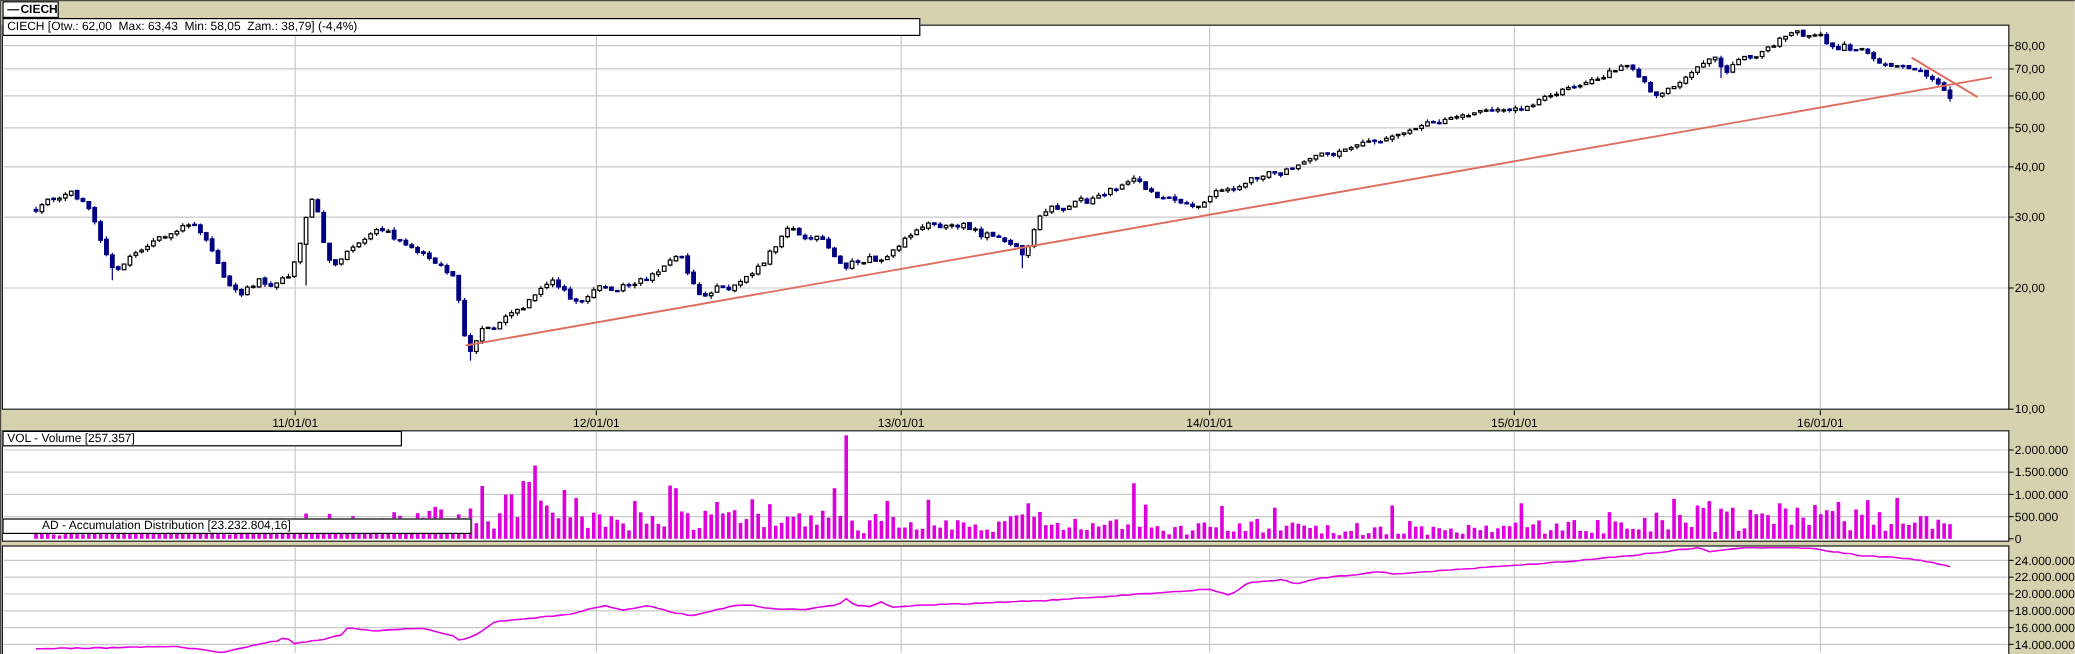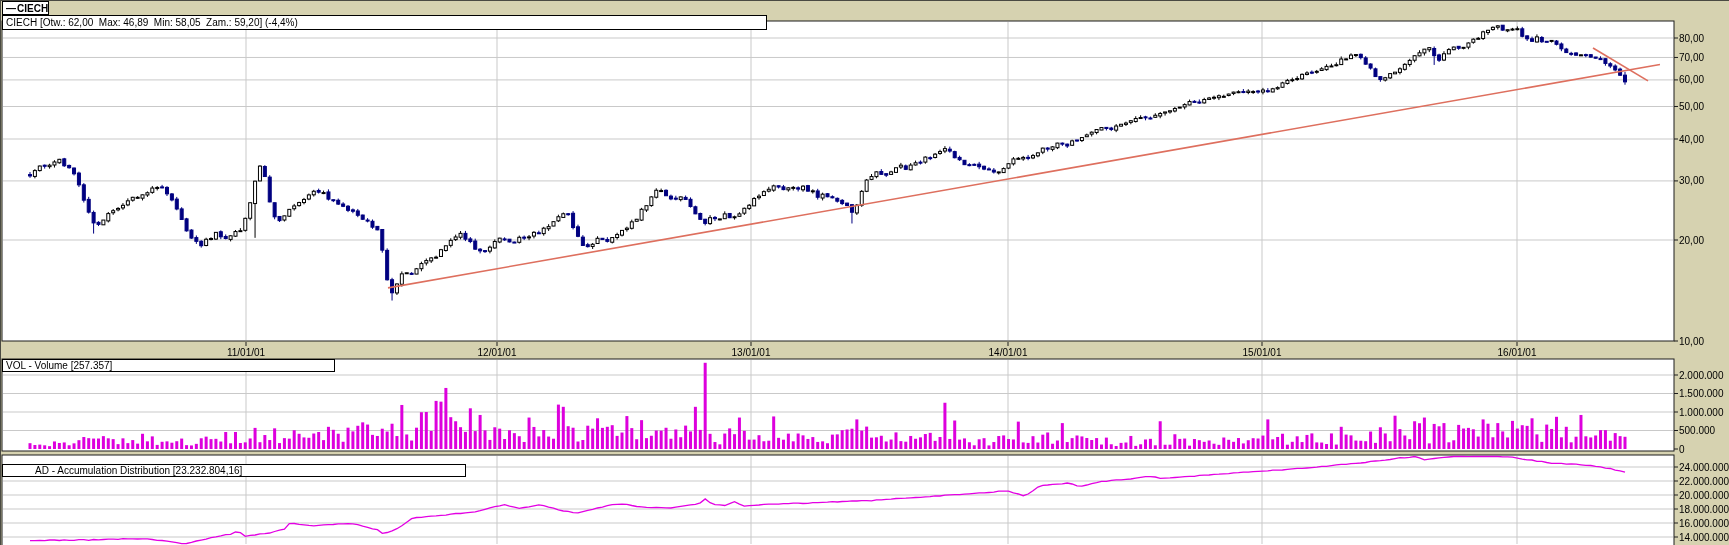--- a/index.html
+++ b/index.html
@@ -12,21 +12,21 @@
   #canvas{position:absolute;left:0;top:0;}
   .overlay-box{
     position:absolute;background:#ffffff;border:1px solid #000;
     box-sizing:border-box;display:flex;align-items:center;
     font-size:10px;color:#000;white-space:pre;padding-left:3px;
   }
   #title-tab{left:2px;top:1px;width:47px;height:14px;font-weight:bold;gap:2px;}
   #title-tab .dash{font-weight:bold;letter-spacing:-1px;}
   #info-bar{left:2px;top:15px;width:765px;height:15px;}
   #vol-label{left:2px;top:359px;width:333px;height:13px;text-align:right;}
-  #ad-label{left:2px;top:464px;width:464px;height:13px;padding-left:32px;}
+  #ad-label{left:2px;top:432px;width:391px;height:13px;padding-left:32px;}
   #edge-top{position:absolute;left:0;top:0;width:1729px;height:1px;background:#4a4a42;}
   #edge-left{position:absolute;left:0;top:0;width:1px;height:545px;background:#4a4a42;}
 </style>
 </head>
 <body>
 
 <svg id="canvas" width="1729" height="545" xmlns="http://www.w3.org/2000/svg">
   <g id="g-panes">
       <rect x="2" y="21" width="1672" height="320" fill="#ffffff" stroke="#1c1c1c" stroke-width="1"></rect>
       <rect x="2" y="359" width="1672" height="92" fill="#ffffff" stroke="#1c1c1c" stroke-width="1"></rect>
@@ -1121,21 +1121,21 @@
 
 <div id="edge-top"></div>
 <div id="edge-left"></div>
 
 <div id="title-tab" class="overlay-box">
   <span class="dash">—</span>
   <span>CIECH</span>
 </div>
 
 <div id="info-bar" class="overlay-box">
-  <span>CIECH [Otw.: 62,00  Max: 46,89  Min: 58,05  Zam.: 59,20] (-4,4%)</span>
+  <span>CIECH [Otw.: 62,00  Max: 63,43  Min: 58,05  Zam.: 38,79] (-4,4%)</span>
 </div>
 
 <div id="vol-label" class="overlay-box">
   <span>VOL - Volume [257.357]</span>
 </div>
 
 <div id="ad-label" class="overlay-box">
   <span>AD - Accumulation Distribution [23.232.804,16]</span>
 </div>
 

